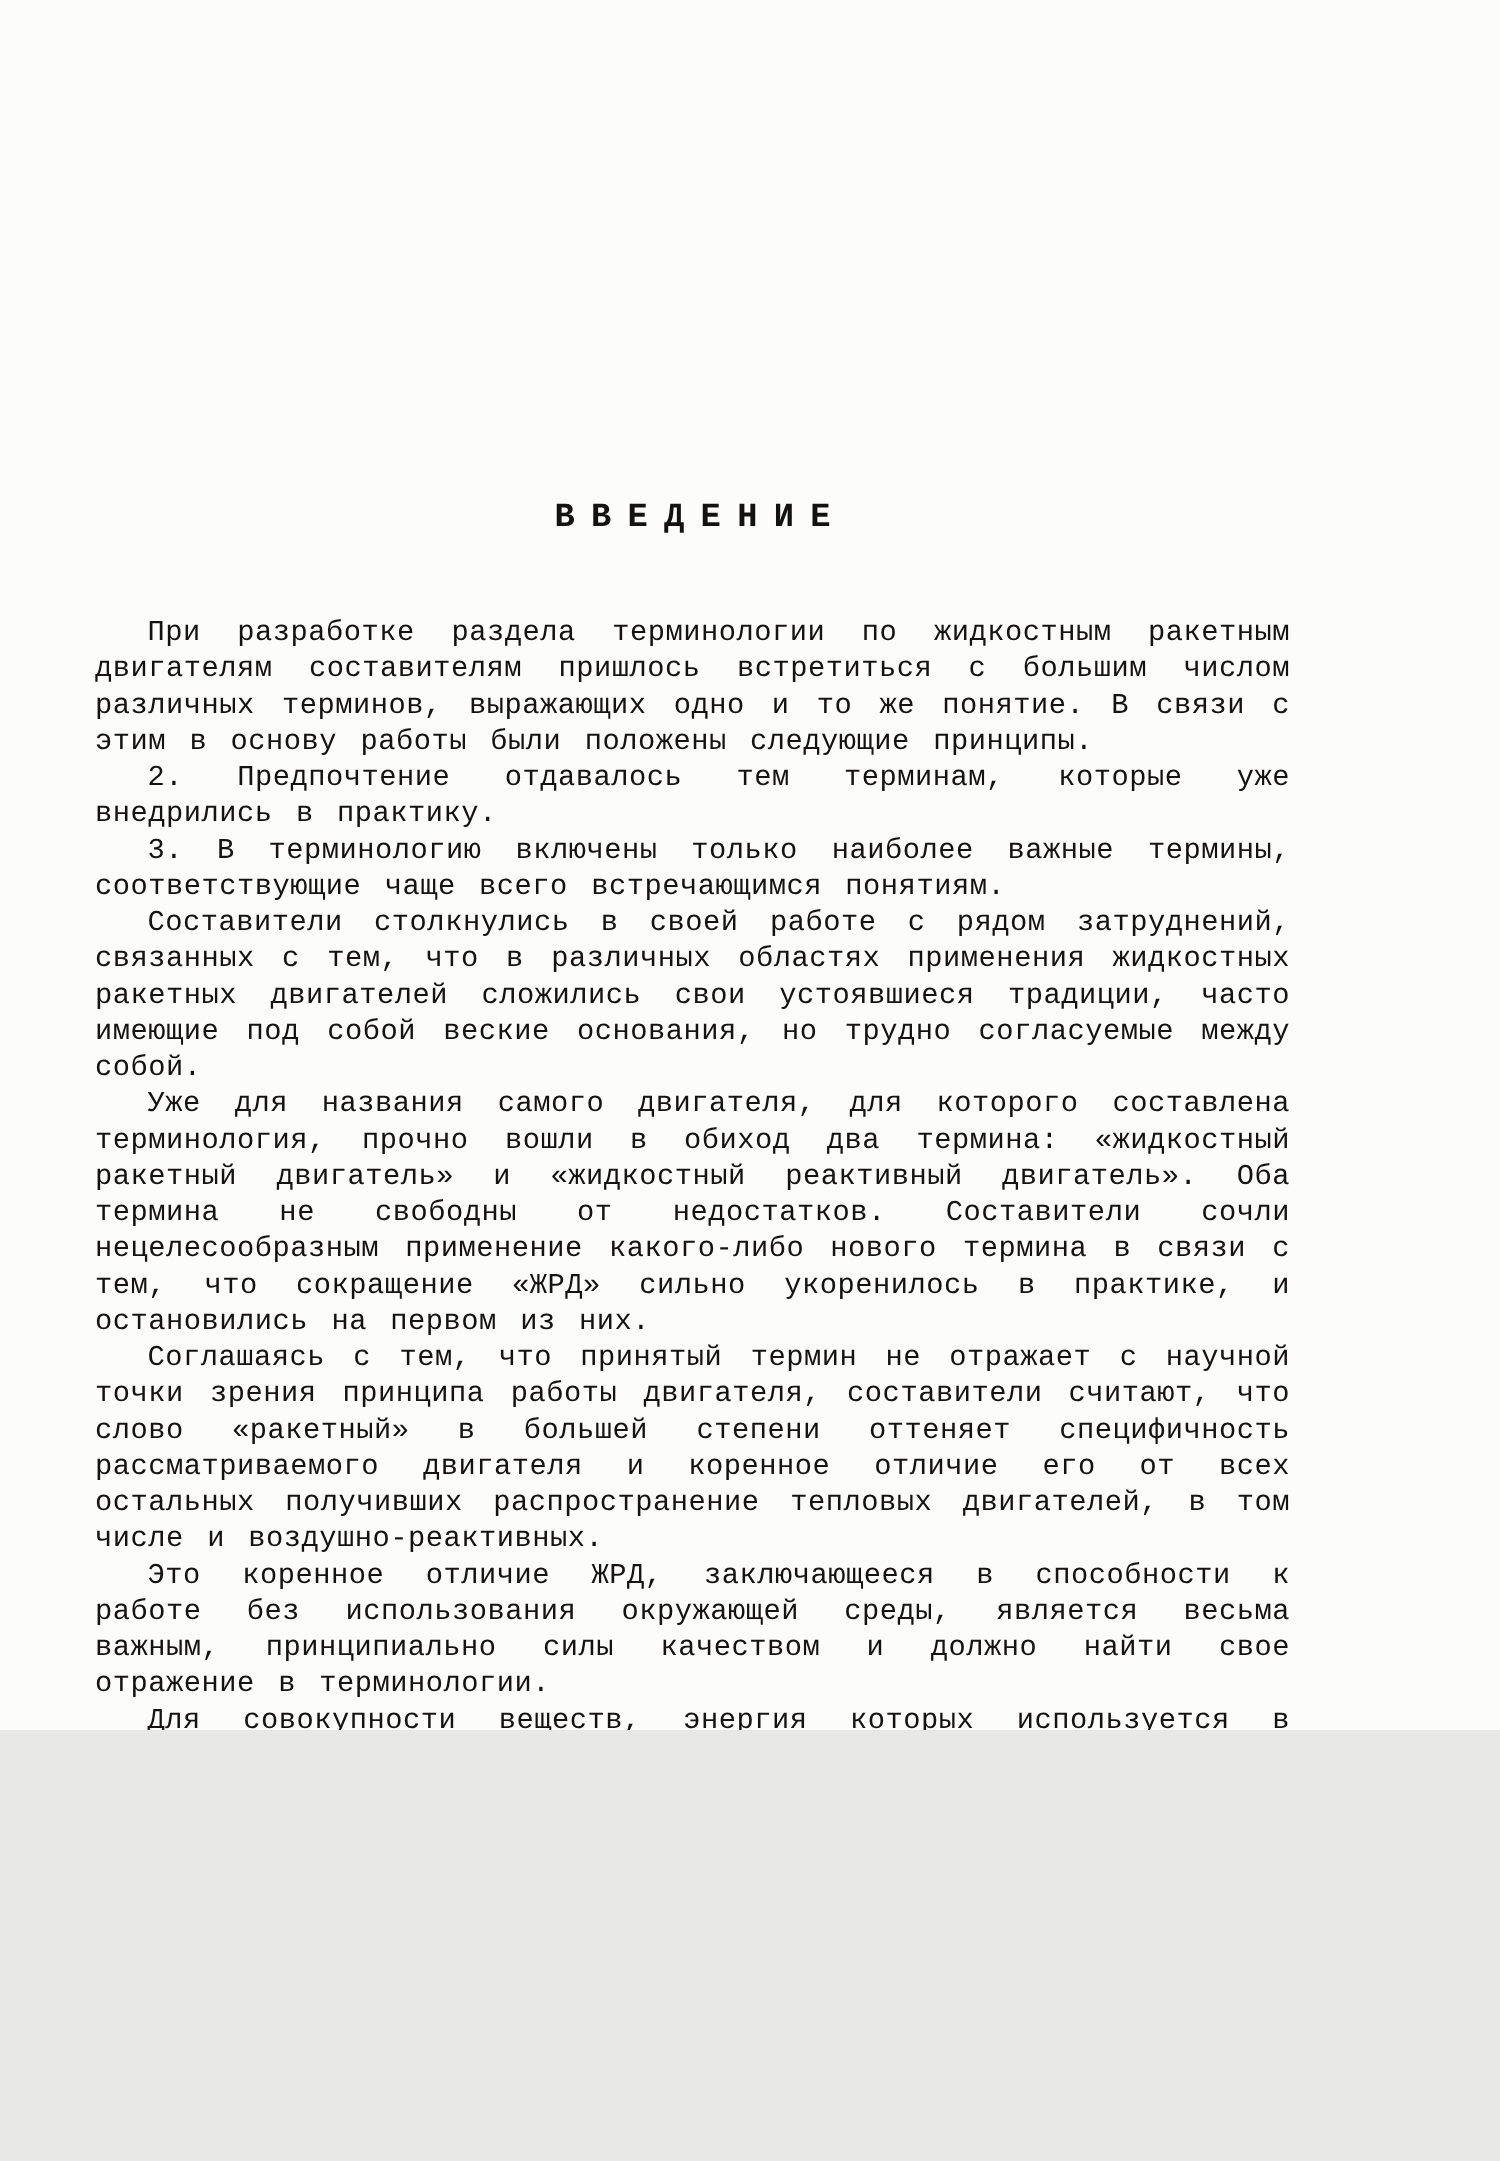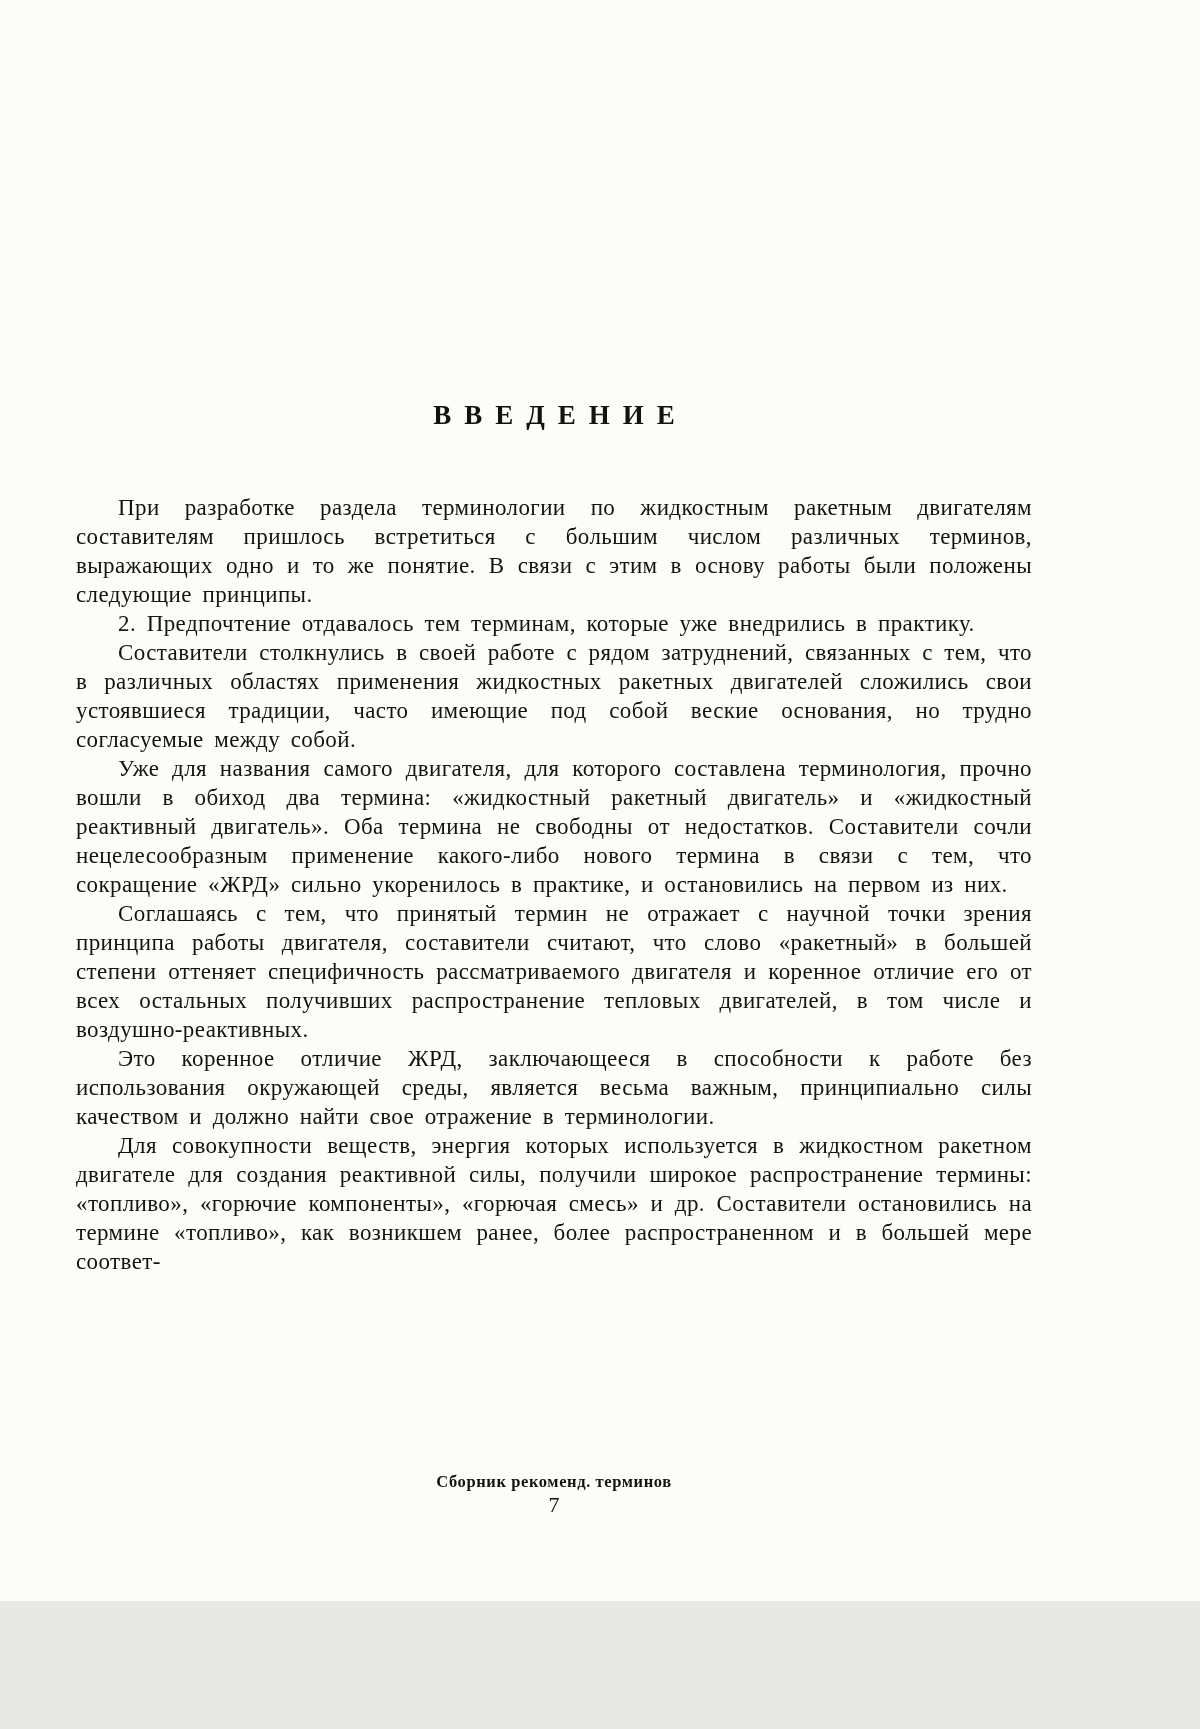--- a/index.html
+++ b/index.html
@@ -3,25 +3,25 @@
 <meta charset="utf-8">
 <style>
   html, body {
     margin: 0;
     padding: 0;
     background: #e8e8e6;
   }
   .page {
     position: relative;
     width: 1200px;
-    height: 1601px;
+    height: 1384px;
     margin: 0 auto;
     background: #fcfcfa;
     color: #151310;
-    font-family: Liberation Serif, serif;
+    font-family: Liberation Mono, monospace;
     overflow: hidden;
   }
   .content {
     position: absolute;
     left: 76px;
     top: 400px;
     width: 956px;
   }
   .title {
     margin: 0 0 62px 0;
@@ -65,20 +65,21 @@
 <body>
 
 <div class="page">
 
   <div class="content">
     <h1 class="title">ВВЕДЕНИЕ</h1>
 
     <div class="body-text">
       <p>При разработке раздела терминологии по жидкостным ракетным двигателям составителям пришлось встретиться с большим числом различных терминов, выражающих одно и то же понятие. В связи с этим в основу работы были положены следующие принципы.</p>
       <p>2. Предпочтение отдавалось тем терминам, которые уже внедрились в практику.</p>
+      <p>3. В терминологию включены только наиболее важные термины, соответствующие чаще всего встречающимся понятиям.</p>
       <p>Составители столкнулись в своей работе с рядом затруднений, связанных с тем, что в различных областях применения жидкостных ракетных двигателей сложились свои устоявшиеся традиции, часто имеющие под собой веские основания, но трудно согласуемые между собой.</p>
       <p>Уже для названия самого двигателя, для которого составлена терминология, прочно вошли в обиход два термина: «жидкостный ракетный двигатель» и «жидкостный реактивный двигатель». Оба термина не свободны от недостатков. Составители сочли нецелесообразным применение какого-либо нового термина в связи с тем, что сокращение «ЖРД» сильно укоренилось в практике, и остановились на первом из них.</p>
       <p>Соглашаясь с тем, что принятый термин не отражает с научной точки зрения принципа работы двигателя, составители считают, что слово «ракетный» в большей степени оттеняет специфичность рассматриваемого двигателя и коренное отличие его от всех остальных получивших распространение тепловых двигателей, в том числе и воздушно-реактивных.</p>
       <p>Это коренное отличие ЖРД, заключающееся в способности к работе без использования окружающей среды, является весьма важным, принципиально силы качеством и должно найти свое отражение в терминологии.</p>
       <p>Для совокупности веществ, энергия которых используется в жидкостном ракетном двигателе для создания реактивной силы, получили широкое распространение термины: «топливо», «горючие компоненты», «горючая смесь» и др. Составители остановились на термине «топливо», как возникшем ранее, более распространенном и в большей мере соответ-</p>
     </div>
   </div>
 
   <div class="footer">
     <span class="imprint">Сборник рекоменд. терминов</span>

